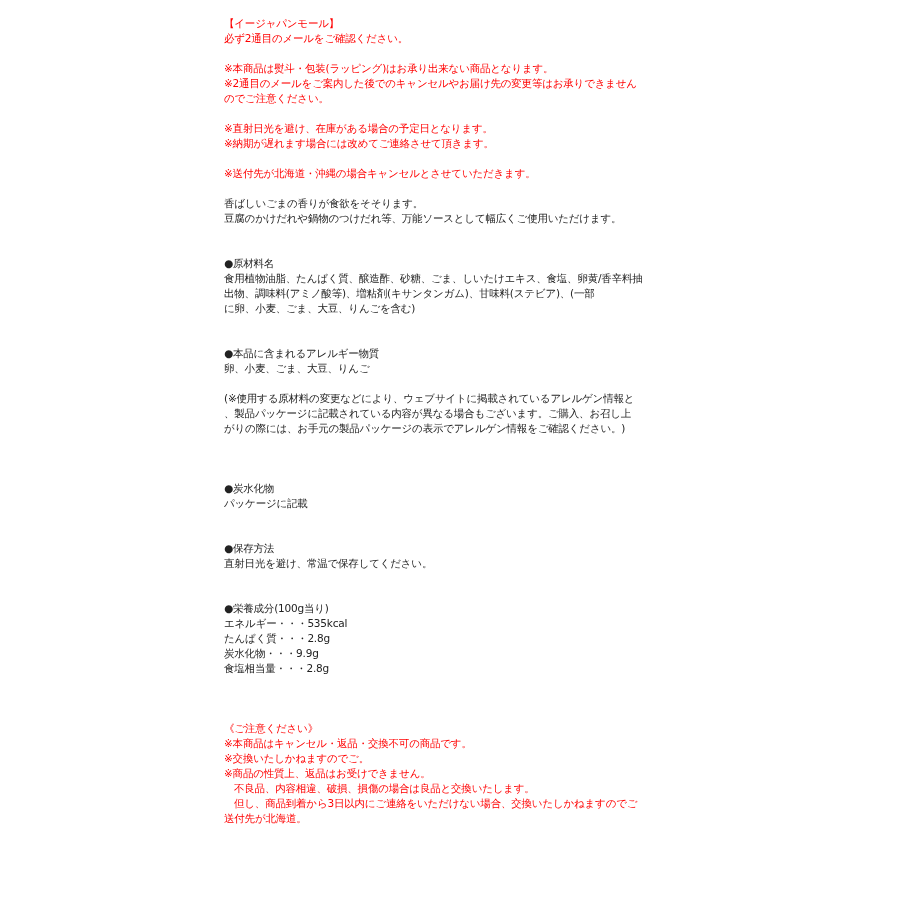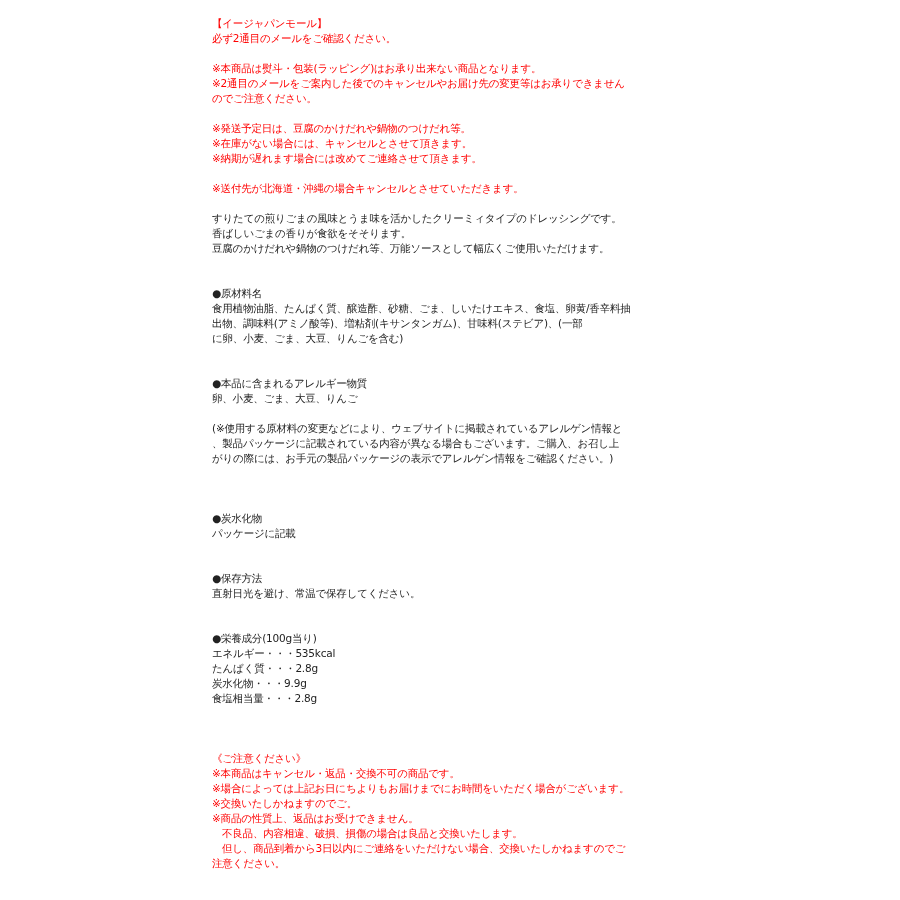--- a/index.html
+++ b/index.html
@@ -1,18 +1,18 @@
 <!DOCTYPE html>
 <html><head>
 <meta charset="utf-8">
 <style>
   html, body { margin:0; padding:0; background:#ffffff; }
   body { width:900px; height:900px; overflow:hidden; position:relative;
          font-family:"DejaVu Sans", "Liberation Sans", sans-serif; }
-  #doc { position:absolute; left:212px; top:16px; width:440px;
+  #doc { position:absolute; left:224px; top:16px; width:440px;
          font-size:10.5px; line-height:15px; letter-spacing:-0.2px; }
   .line { white-space:nowrap; height:15px; }
   .red { color:#ff0000; }
   .black { color:#222222; }
   .gap1 { height:15px; }
   .gap2 { height:30px; }
   .gap3 { height:45px; }
   .indent { padding-left:10px; }
 </style>
 </head>
@@ -20,31 +20,29 @@
 
 <div id="doc">
   <div class="red">
     <div class="line">【イージャパンモール】</div>
     <div class="line">必ず2通目のメールをご確認ください。</div>
     <div class="gap1"></div>
     <div class="line">※本商品は熨斗・包装(ラッピング)はお承り出来ない商品となります。</div>
     <div class="line">※2通目のメールをご案内した後でのキャンセルやお届け先の変更等はお承りできません</div>
     <div class="line">のでご注意ください。</div>
     <div class="gap1"></div>
-    <div class="line">※発送予定日は、豆腐のかけだれや鍋物のつけだれ等。</div>
-    <div class="line">※在庫がない場合には、キャンセルとさせて頂きます。</div>
+    <div class="line">※直射日光を避け、在庫がある場合の予定日となります。</div>
     <div class="line">※納期が遅れます場合には改めてご連絡させて頂きます。</div>
     <div class="gap1"></div>
     <div class="line">※送付先が北海道・沖縄の場合キャンセルとさせていただきます。</div>
   </div>
 
   <div class="gap1"></div>
 
   <div class="black">
-    <div class="line">すりたての煎りごまの風味とうま味を活かしたクリーミィタイプのドレッシングです。</div>
     <div class="line">香ばしいごまの香りが食欲をそそります。</div>
     <div class="line">豆腐のかけだれや鍋物のつけだれ等、万能ソースとして幅広くご使用いただけます。</div>
   </div>
 
   <div class="gap2"></div>
 
   <div class="black">
     <div class="line">●原材料名</div>
     <div class="line">食用植物油脂、たんぱく質、醸造酢、砂糖、ごま、しいたけエキス、食塩、卵黄/香辛料抽</div>
     <div class="line">出物、調味料(アミノ酸等)、増粘剤(キサンタンガム)、甘味料(ステビア)、(一部</div>
@@ -87,20 +85,19 @@
   </div>
 
   <div class="gap2"></div>
 
 
   <div class="gap1"></div>
 
   <div class="red">
     <div class="line">《ご注意ください》</div>
     <div class="line">※本商品はキャンセル・返品・交換不可の商品です。</div>
-    <div class="line">※場合によっては上記お日にちよりもお届けまでにお時間をいただく場合がございます。</div>
     <div class="line">※交換いたしかねますのでご。</div>
     <div class="line">※商品の性質上、返品はお受けできません。</div>
     <div class="line indent">不良品、内容相違、破損、損傷の場合は良品と交換いたします。</div>
     <div class="line indent">但し、商品到着から3日以内にご連絡をいただけない場合、交換いたしかねますのでご</div>
-    <div class="line">注意ください。</div>
+    <div class="line">送付先が北海道。</div>
   </div>
 </div>
 
 </body></html>

